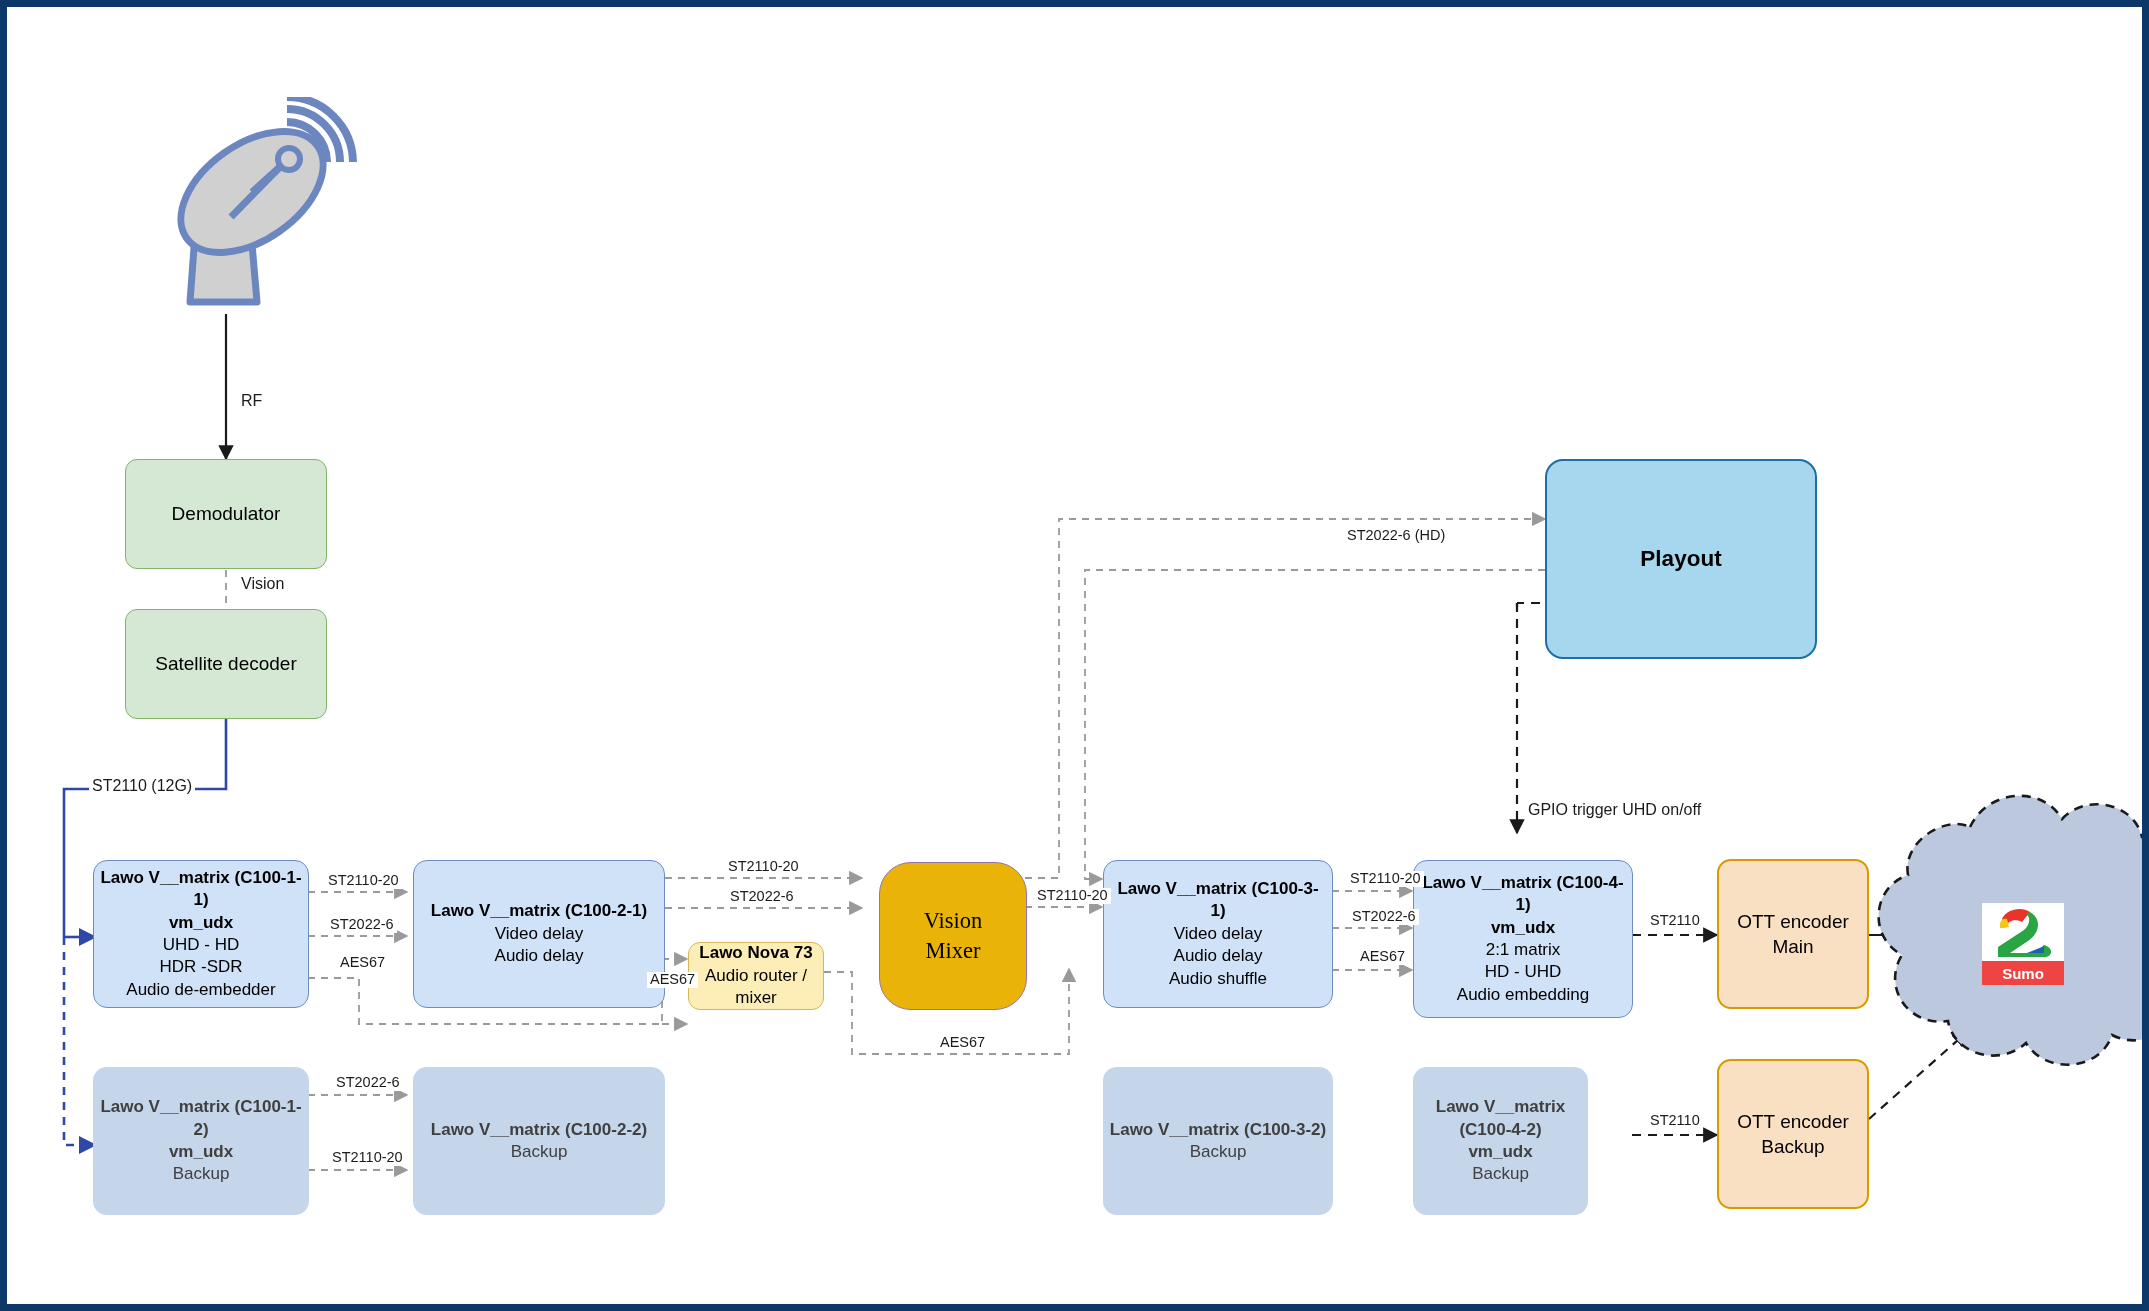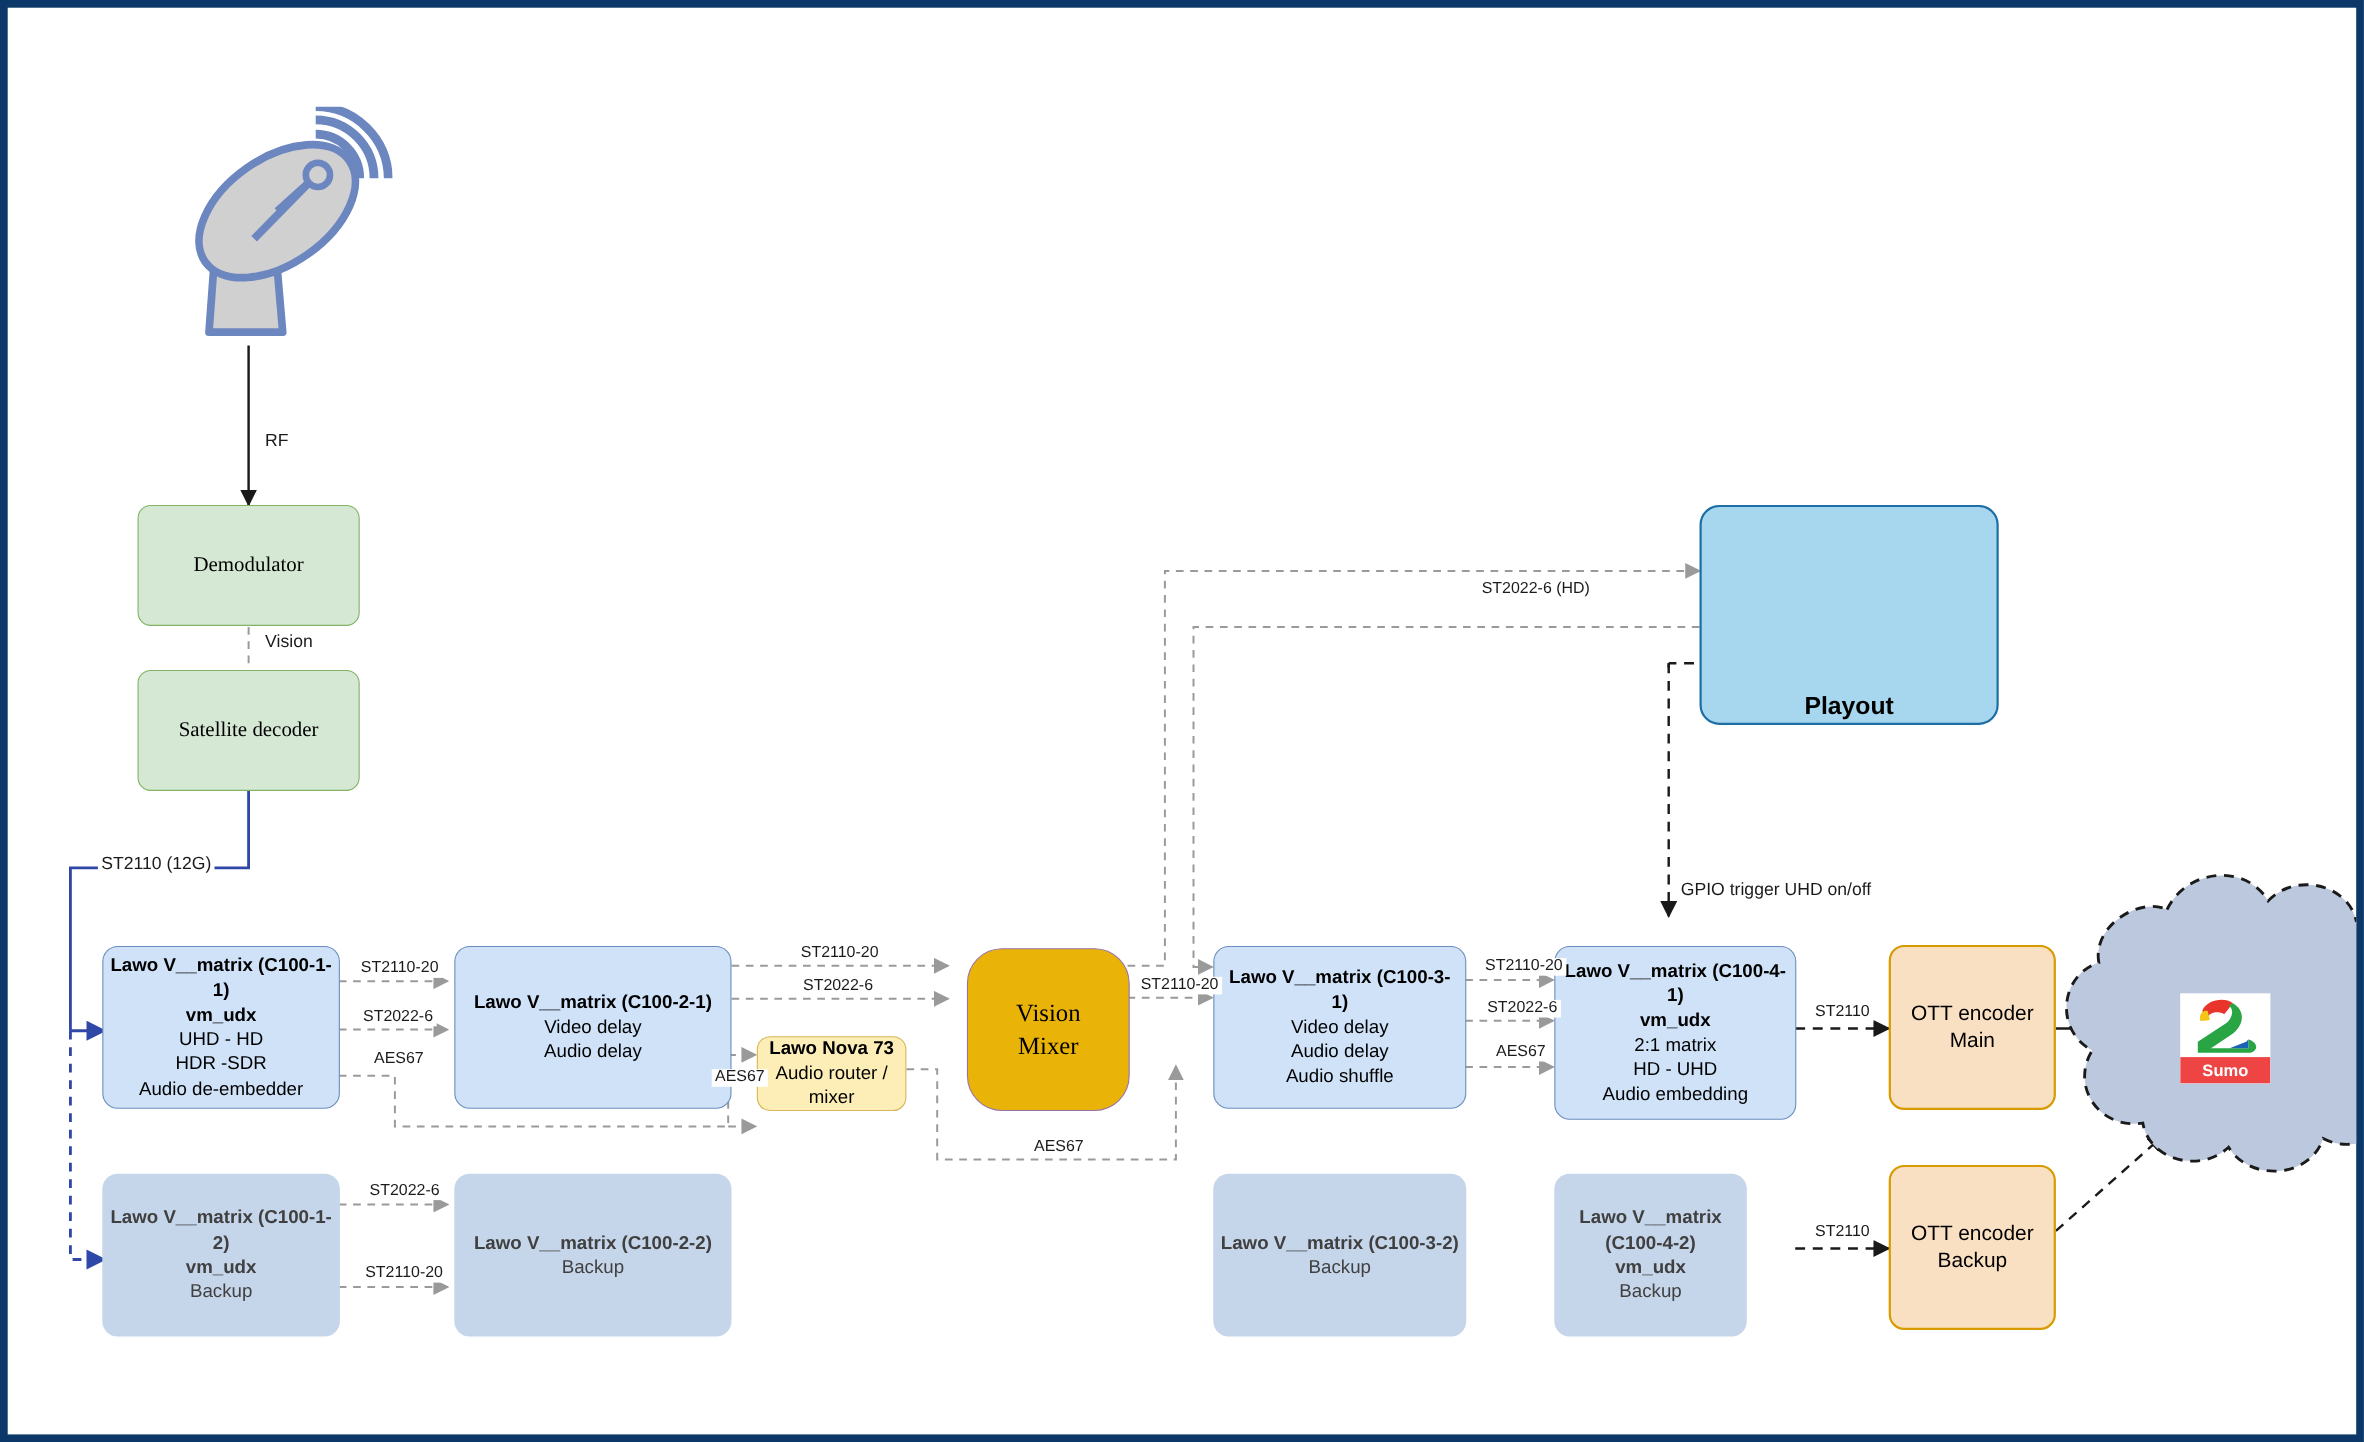--- a/index.html
+++ b/index.html
@@ -14,21 +14,21 @@
   }
   #canvas{position:absolute;inset:0;}
   svg.layer{position:absolute;left:0;top:0;width:2149px;height:1311px;pointer-events:none;}
 
   .node{position:absolute;box-sizing:border-box;display:flex;align-items:center;justify-content:center;text-align:center;}
   .node .inner{width:100%;padding:0 6px;box-sizing:border-box;line-height:1.32;}
   .ln{display:block;}
   .b{font-weight:bold;}
 
   
-  .green{background:#d5e8d4;border:1.6px solid #82b366;border-radius:12px;color:#000;font-family:Liberation Serif, serif;}
+  .green{background:#d5e8d4;border:1.6px solid #82b366;border-radius:12px;color:#000;}
   .blue{background:#cfe2f7;border:1.6px solid #6c8ebf;border-radius:14px;color:#000;}
   .blue-flat{background:#c5d5ea;border:none;border-radius:14px;color:#404040;}
   .yellow{background:#fdeeb8;border:1.6px solid #d6b656;border-radius:12px;color:#000;}
   .purple{background:#eab308;border:1.8px solid #9673a6;border-radius:32px;color:#000;font-family:Liberation Serif, serif;}
   .playout{background:#a7d7ef;border:2.2px solid #1c6ea4;border-radius:18px;color:#000;}
   .orange{background:#fae0c3;border:2px solid #d79b00;border-radius:14px;color:#000;}
   .f17{font-size:17px;}
   .f19{font-size:19px;}
   .f22{font-size:22.5px;}
 
@@ -236,21 +236,21 @@
     </div>
 
     <div class="node blue-flat f17" style="left:1406px;top:1060px;width:175px;height:148px;">
       <div class="inner">
         <span class="ln b">Lawo V__matrix (C100-4-2)</span>
         <span class="ln b">vm_udx</span>
         <span class="ln">Backup</span>
       </div>
     </div>
 
-    <div class="node playout f22" style="left:1538px;top:452px;width:272px;height:200px;align-items:flex-end;">
+    <div class="node playout f22" style="left:1538px;top:452px;width:272px;height:200px;">
       <div class="inner">
           <span class="ln b">Playout</span>
         </div>
     </div>
 
     <div class="node orange f19" style="left:1710px;top:852px;width:152px;height:150px;">
       <div class="inner">
         <span class="ln">OTT encoder</span>
         <span class="ln">Main</span>
       </div>

